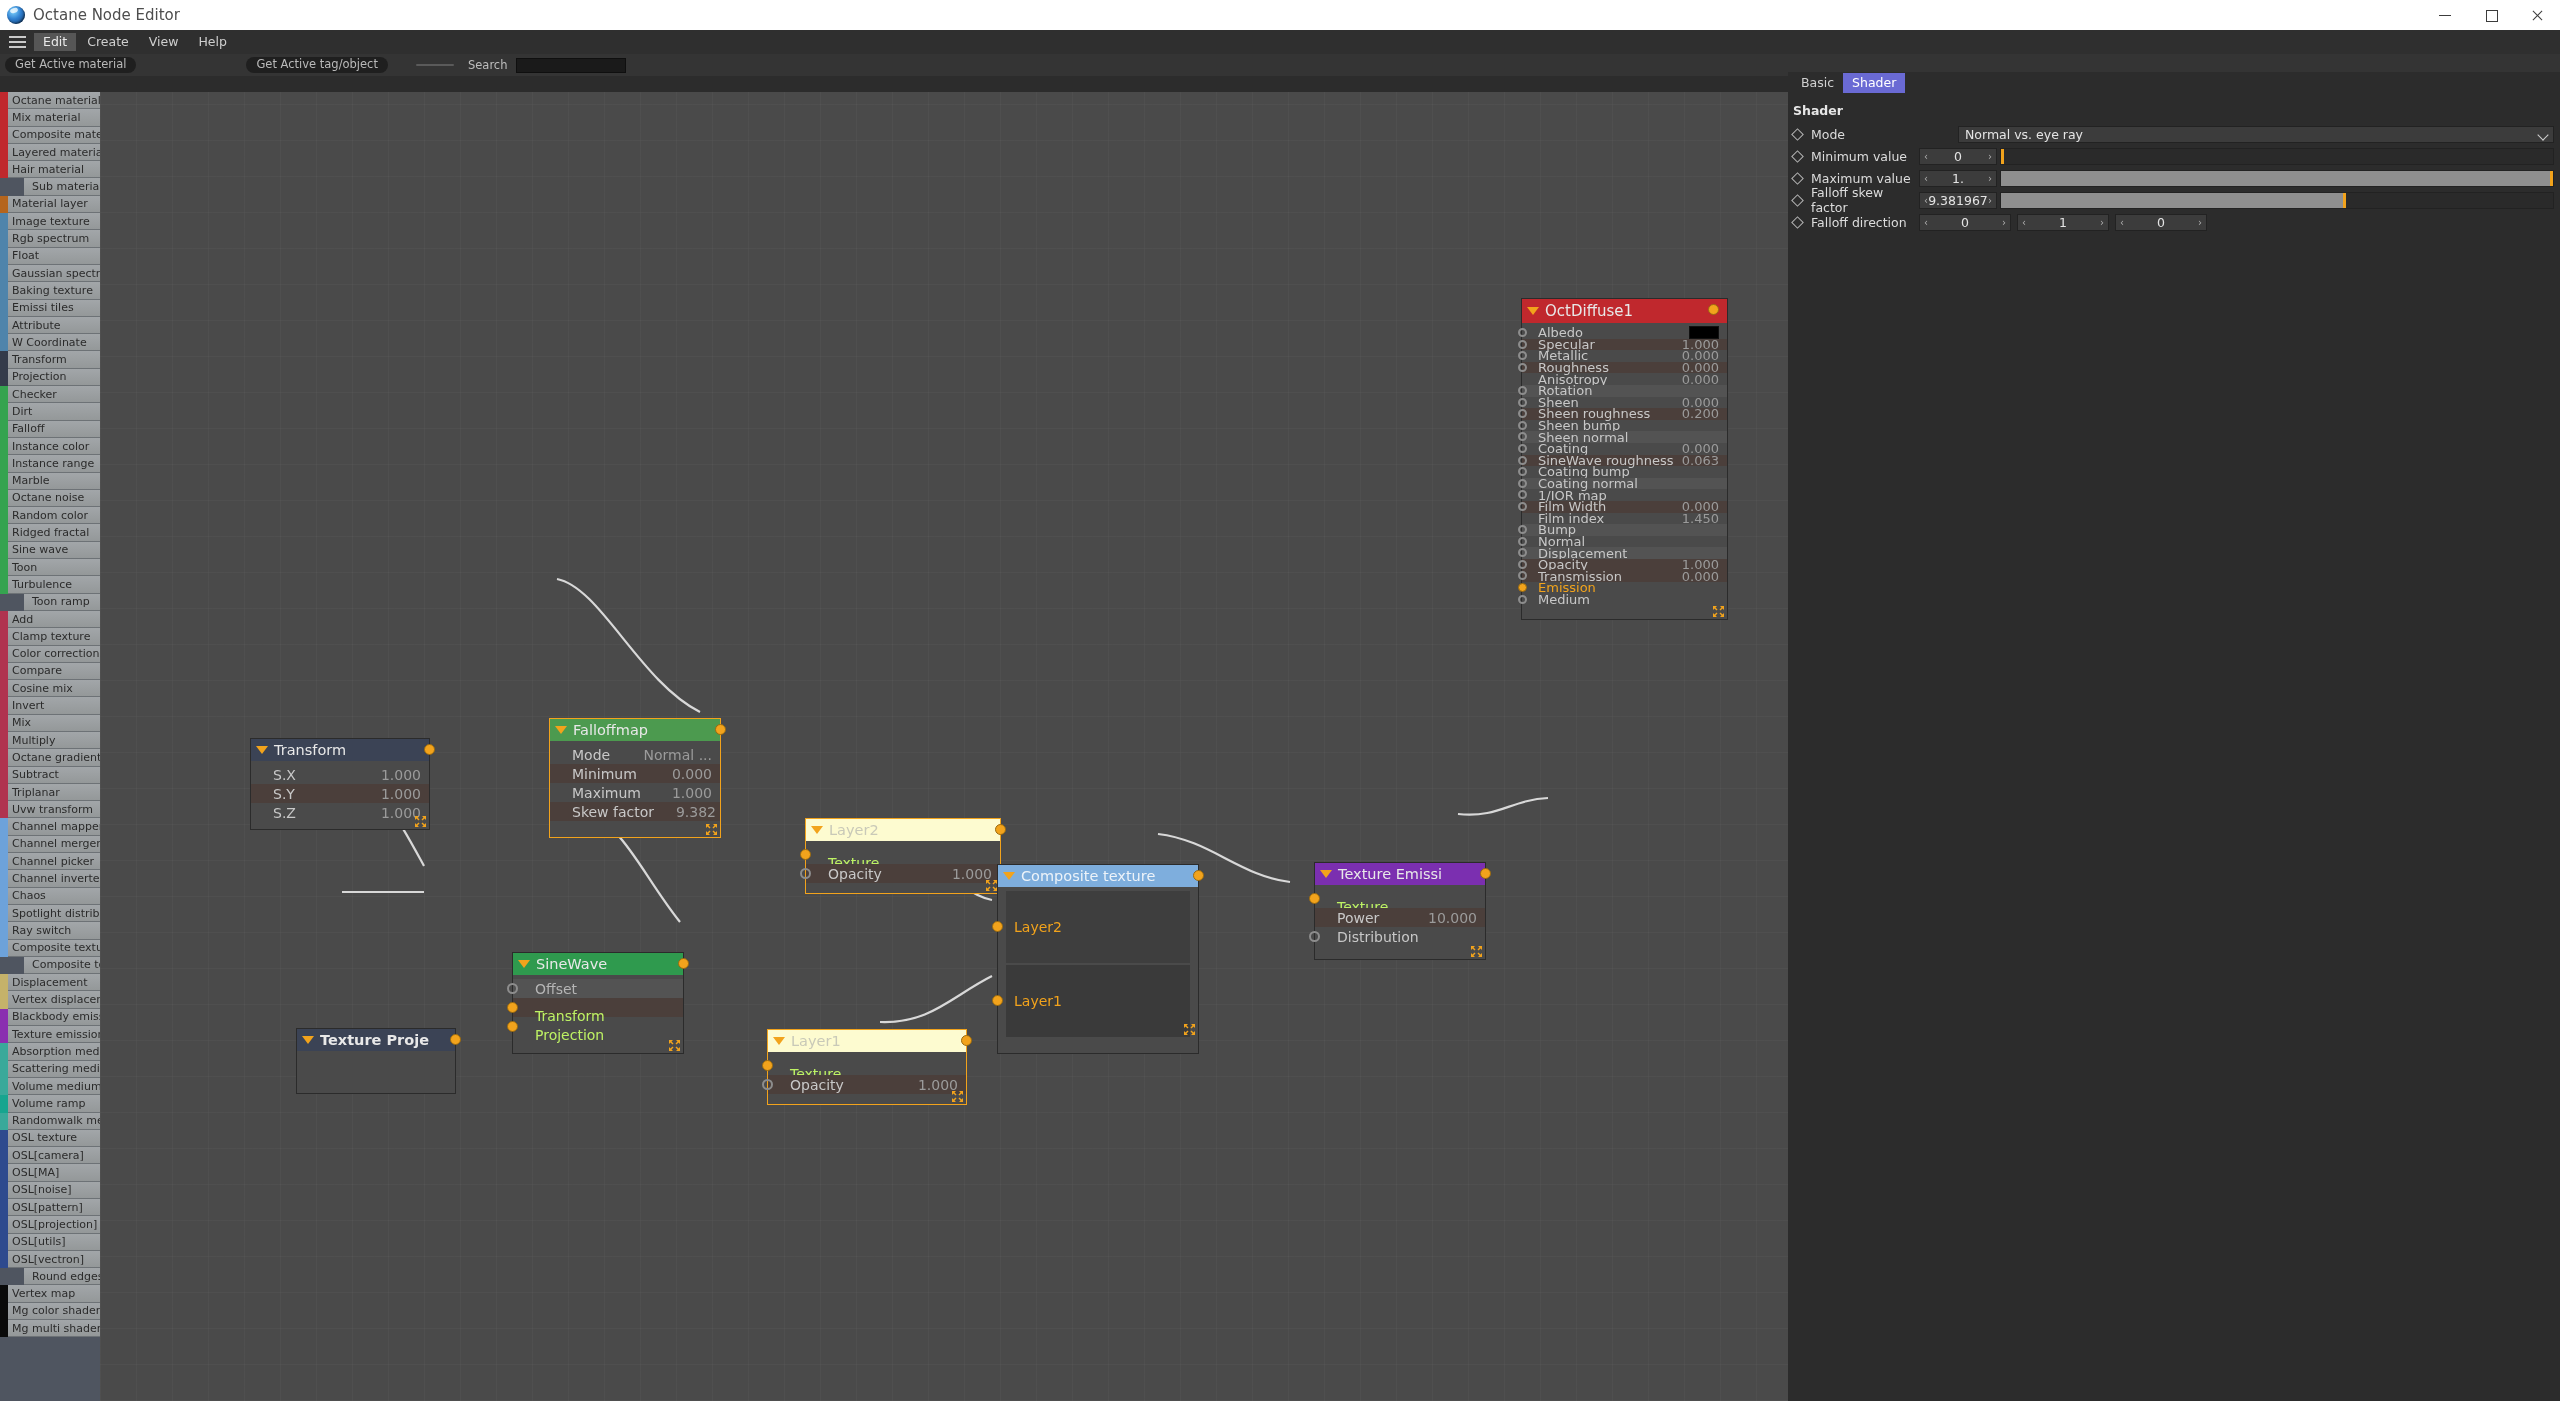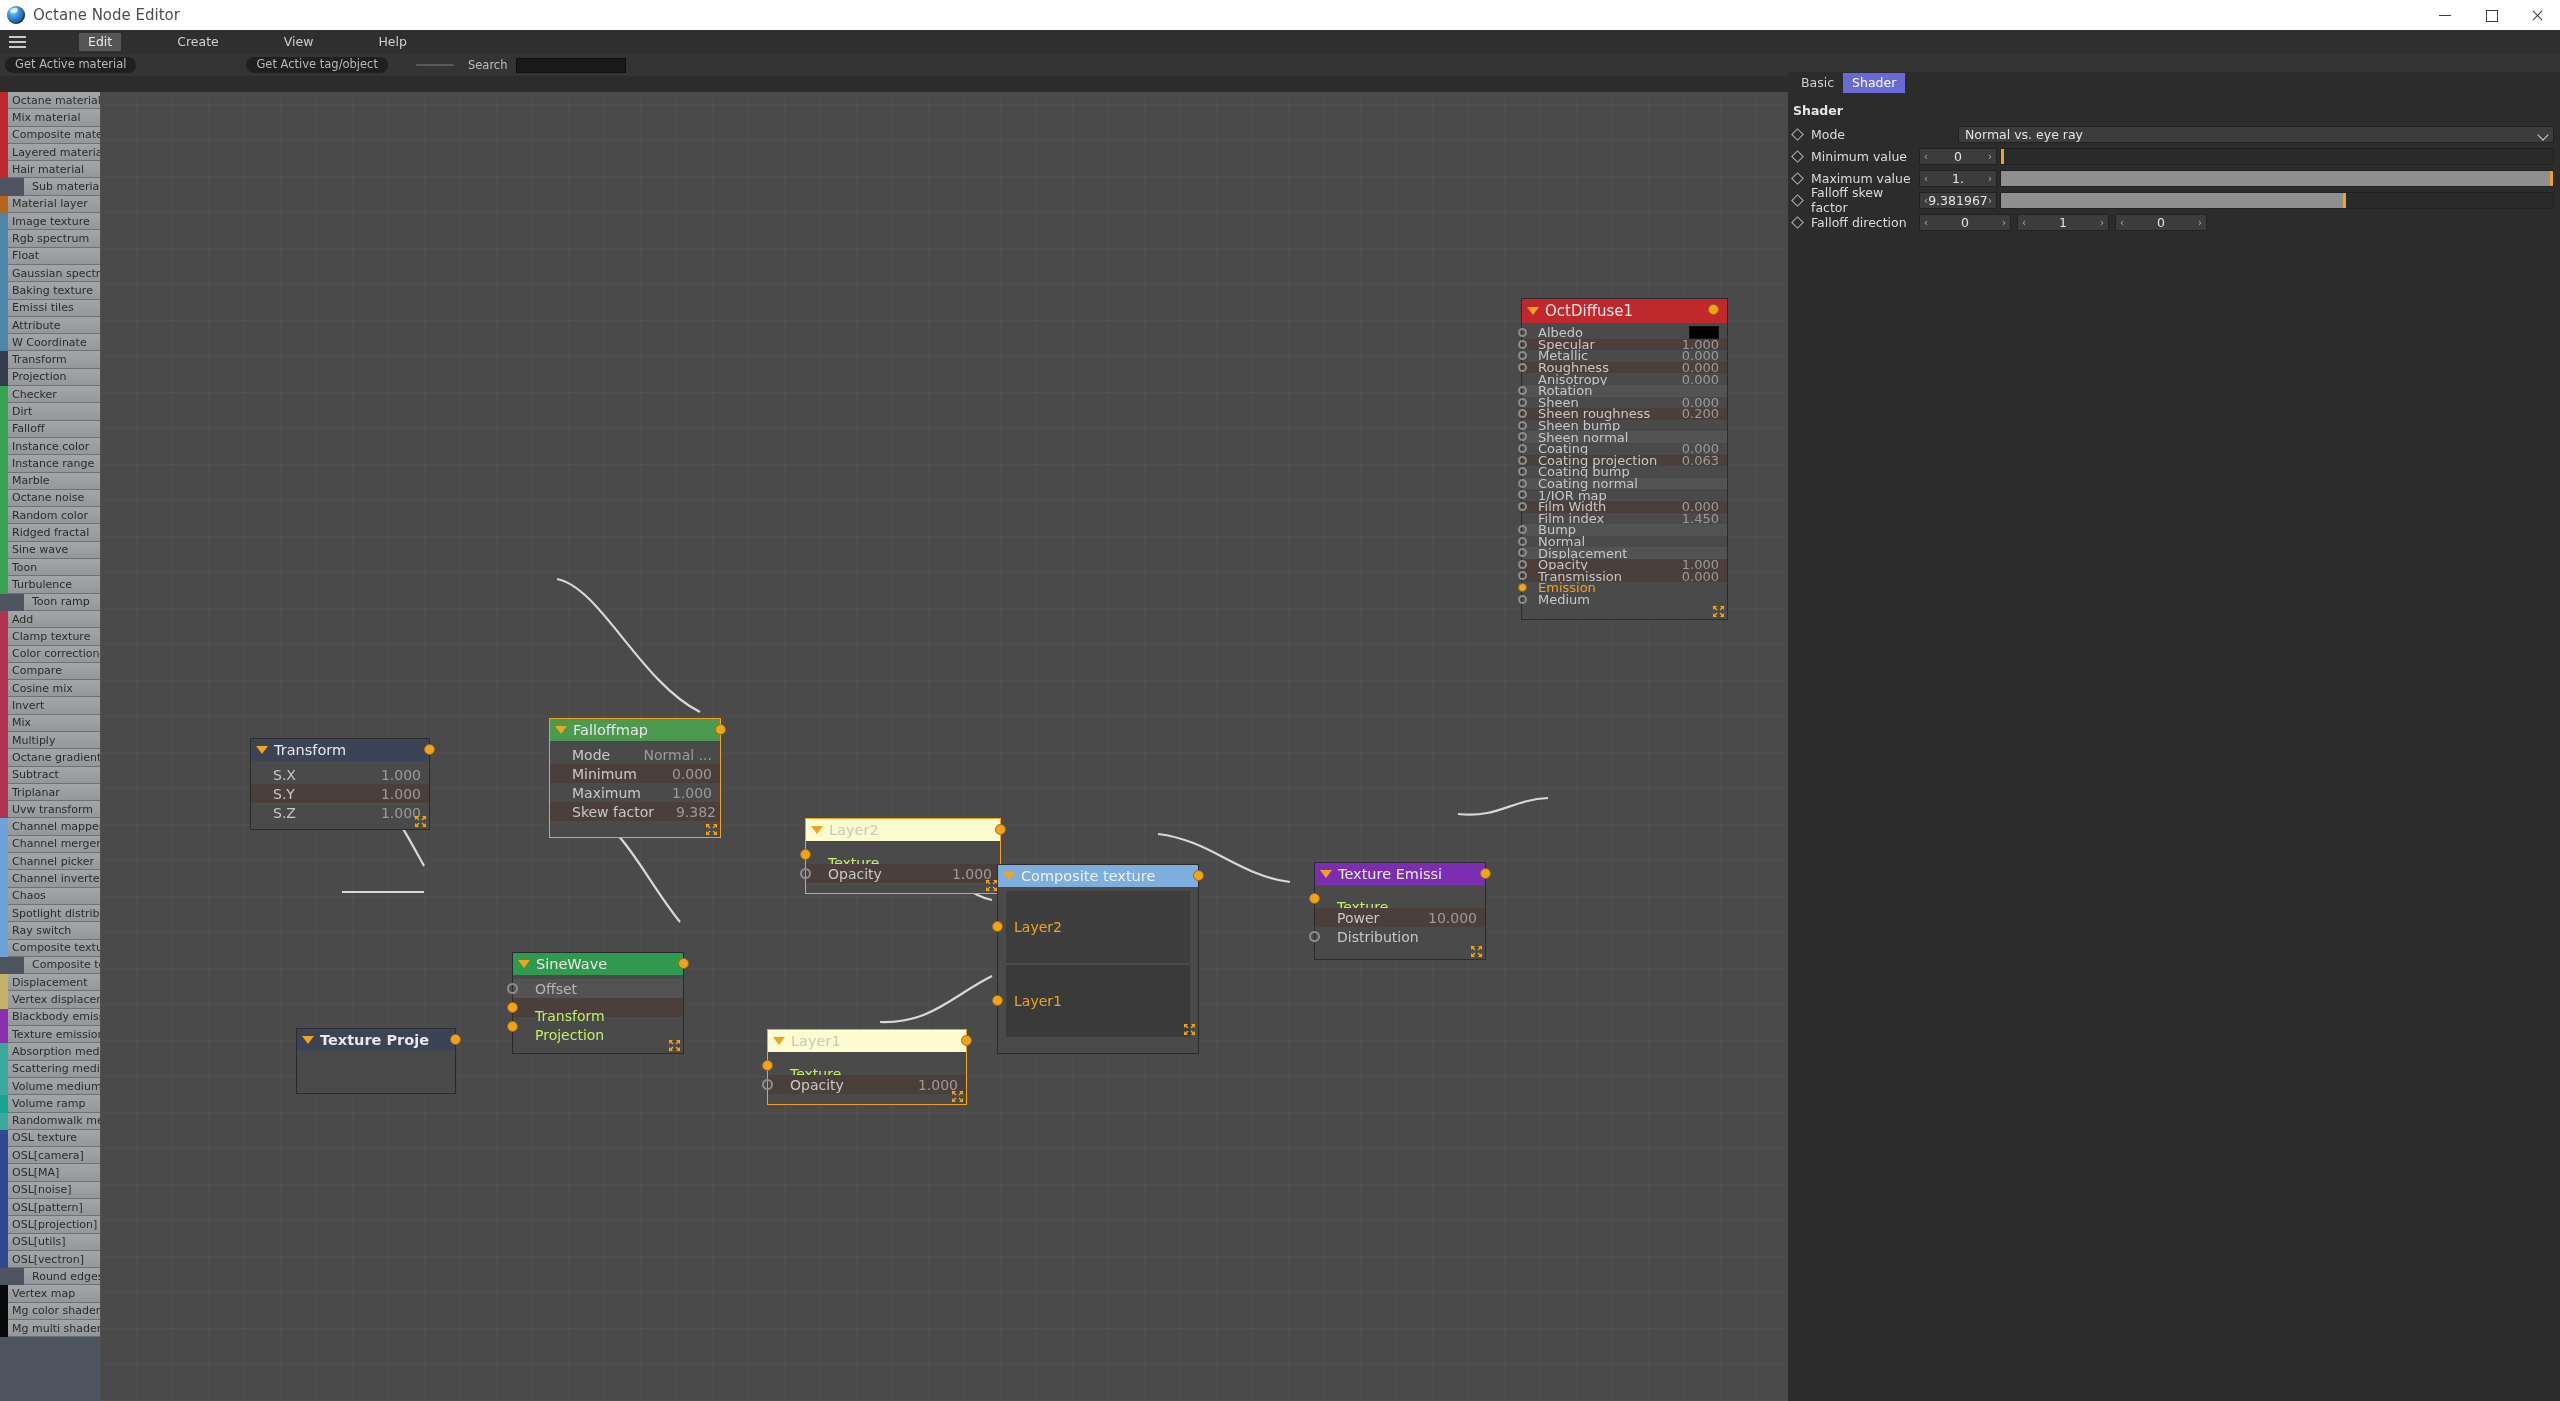--- a/index.html
+++ b/index.html
@@ -34,21 +34,21 @@
     color:#444; font-size:13px; }
   .win-glyph { display:block; width:12px; height:12px; position:relative; }
   .g-min:before{ content:""; position:absolute; left:0; top:6px; width:12px; height:1px; background:#3c3c3c;}
   .g-max:before{ content:""; position:absolute; left:1px; top:1px; width:10px; height:10px; border:1px solid #3c3c3c;}
   .g-close:before,.g-close:after{content:"";position:absolute;left:0;top:5.5px;width:13px;height:1px;background:#3c3c3c;}
   .g-close:before{transform:rotate(45deg);} .g-close:after{transform:rotate(-45deg);}
 
   
   .menubar {
     position:absolute; left:0; top:30px; width:2560px; height:24px;
-    background:#2f2f2f; display:flex; align-items:center; padding-left:4px;gap:45px;
+    background:#2f2f2f; display:flex; align-items:center; padding-left:4px;
   }
   .hamburger { width:20px; height:16px; margin:0 6px 0 4px; position:relative; }
   .hamburger i { position:absolute; left:1px; width:17px; height:2px; background:#c9c9c9; display:block;}
   .hamburger i:nth-child(1){top:2px;} .hamburger i:nth-child(2){top:7px;} .hamburger i:nth-child(3){top:12px;}
   .menu-item { font-size:12.5px; color:#cfcfcf; padding:3px 9px; margin-right:2px; line-height:1; }
   .menu-item.active { background:#565656; color:#eaeaea; }
 
   
   .toolbar {
     position:absolute; left:0; top:54px; width:2560px; height:22px;
@@ -791,21 +791,21 @@
             <span class="port hollow" style="left: -4px; top: 1px; width: 9px; height: 9px;"></span>
             <span class="pname" style="margin-left: 16px;">Sheen normal</span>
           </div>
           <div class="prow" style="height: 11.6px; font-size: 13px;">
             <span class="port hollow" style="left: -4px; top: 1px; width: 9px; height: 9px;"></span>
             <span class="pname" style="margin-left: 16px;">Coating</span>
             <span class="pval">0.000</span>
           </div>
           <div class="prow alt" style="height: 11.6px; font-size: 13px;">
             <span class="port hollow" style="left: -4px; top: 1px; width: 9px; height: 9px;"></span>
-            <span class="pname" style="margin-left: 16px;">Coating projection</span>
+            <span class="pname" style="margin-left: 16px;">SineWave roughness</span>
             <span class="pval">0.063</span>
           </div>
           <div class="prow" style="height: 11.6px; font-size: 13px;">
             <span class="port hollow" style="left: -4px; top: 1px; width: 9px; height: 9px;"></span>
             <span class="pname" style="margin-left: 16px;">Coating bump</span>
           </div>
           <div class="prow grey" style="height: 11.6px; font-size: 13px;">
             <span class="port hollow" style="left: -4px; top: 1px; width: 9px; height: 9px;"></span>
             <span class="pname" style="margin-left: 16px;">Coating normal</span>
           </div>

